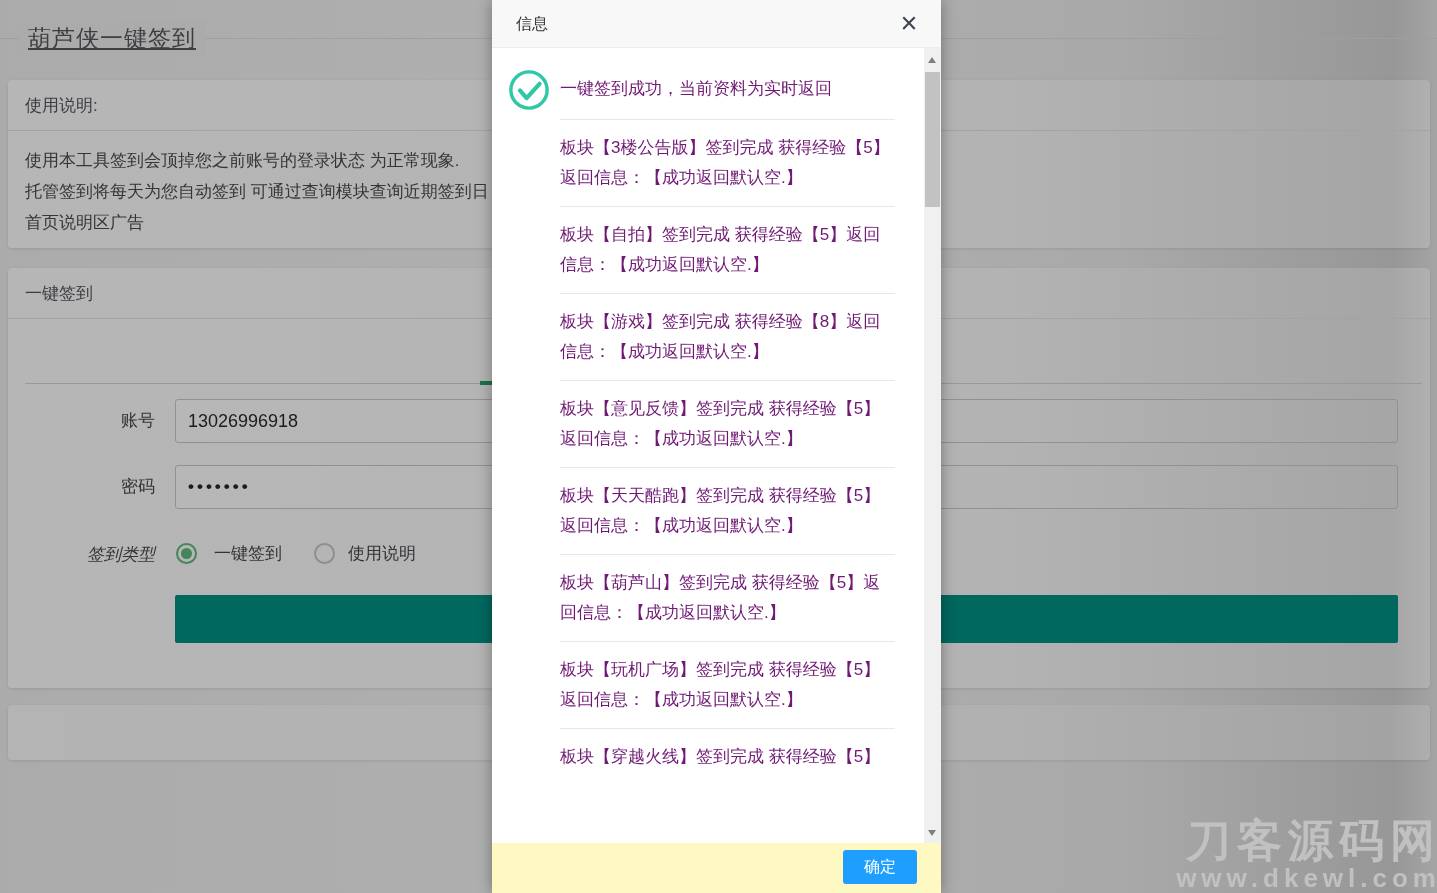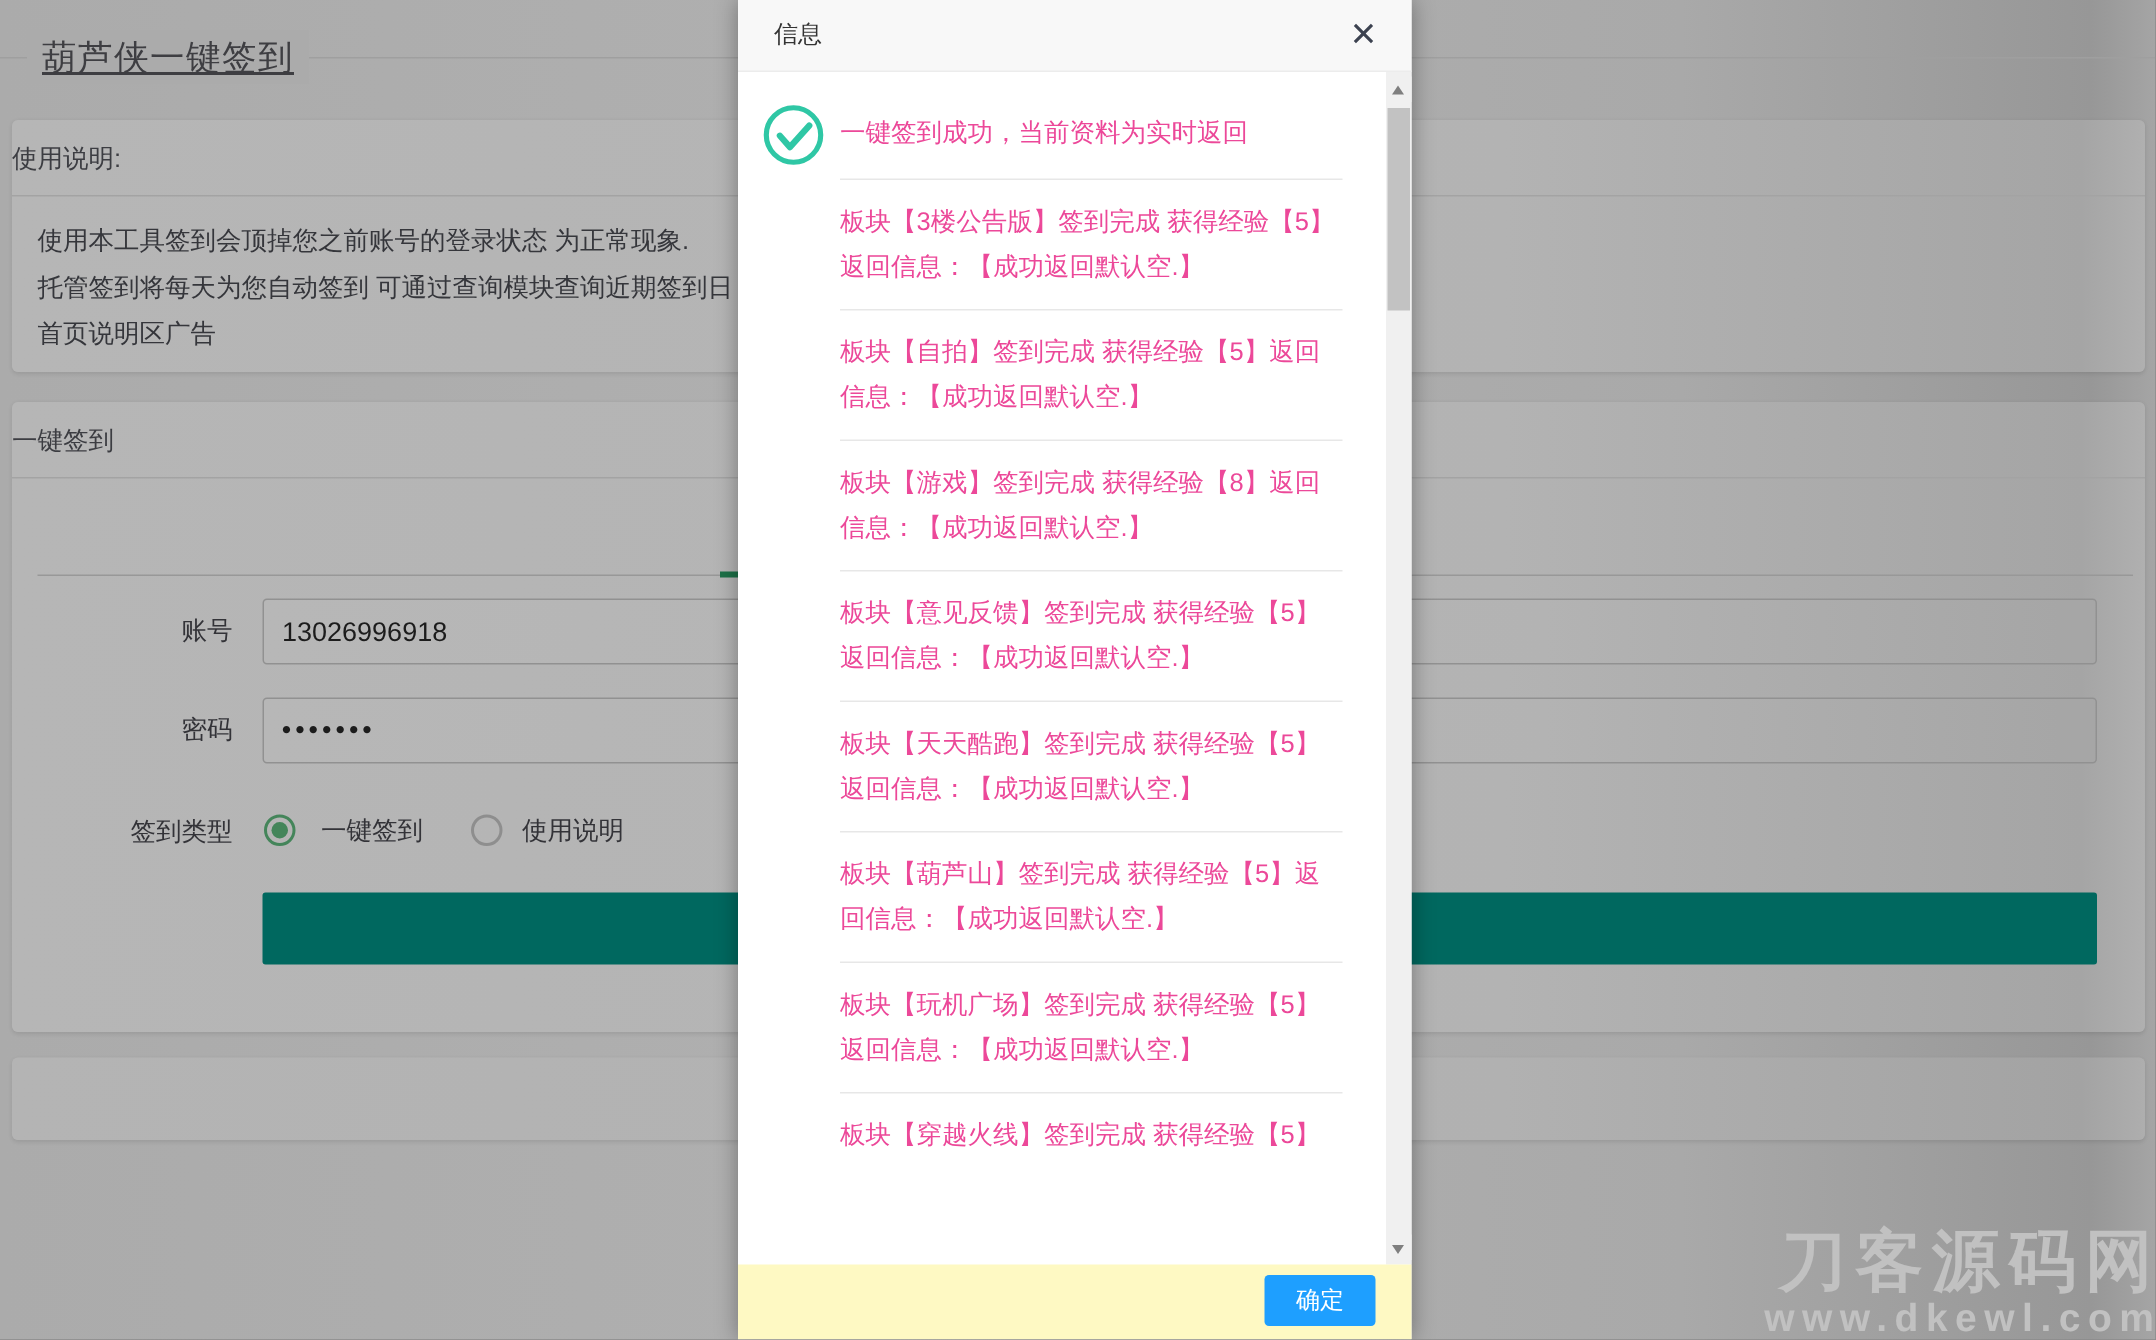--- a/index.html
+++ b/index.html
@@ -15,28 +15,28 @@
     position:absolute;left:18px;top:20px;padding:0 10px;font-size:23px;color:#3e3e42;
     background:#ababab;line-height:36px;letter-spacing:1px;text-decoration:underline;
   }
   .card{position:absolute;left:8px;width:1422px;border-radius:4px;
     background:linear-gradient(90deg,#b6b6b6 0%,#b3b3b3 70%,#a5a5a5 97%,#b0b0b0 100%);
     box-shadow:0 1px 3px rgba(0,0,0,.10);}
   .card1{top:80px;height:168px;}
   .card2{top:268px;height:420px;}
   .card3{top:705px;height:55px;background:linear-gradient(90deg,#b4b4b4,#b1b1b1 70%,#a3a3a3 97%,#aeaeae 100%);}
   .card-header{position:absolute;left:0;top:0;width:100%;height:51px;line-height:51px;
-    font-size:17px;color:#3c3d42;border-bottom:1px solid #a3a3a3;}
+    padding-left:17px;font-size:17px;color:#3c3d42;border-bottom:1px solid #a3a3a3;}
   .usage-body{position:absolute;left:25px;top:145px;width:460px;font-size:17px;color:#35363b;line-height:31px;white-space:nowrap;}
   .tab-line{position:absolute;left:25px;top:383px;width:1397px;height:0;border-top:1px solid #989898;}
   .tab-indicator{position:absolute;left:480px;top:381px;width:80px;height:4px;background:var(--tab-green);}
   .form-label{position:absolute;width:120px;text-align:right;font-size:17px;color:#333338;line-height:24px;}
   .lab-account{left:35px;top:409px;}
   .lab-password{left:35px;top:475px;}
-  .lab-type{left:35px;top:543px;}
+  .lab-type{left:35px;top:543px;font-style:italic;}
   .txt{
     position:absolute;left:175px;width:1223px;height:44px;border:1px solid #919191;border-radius:3px;
     background:linear-gradient(90deg,#b7b7b7,#b3b3b3 70%,#a6a6a6 98%);padding:0 12px;font-size:18px;color:#1c1c1c;
     font-family:"Liberation Sans",sans-serif;outline:none;
   }
   .txt-account{top:399px;}
   .txt-password{top:465px;font-size:17px;font-weight:bold;letter-spacing:3px;}
   .radio{position:absolute;top:543px;width:21px;height:21px;border-radius:50%;background:transparent;}
   .radio-sel{left:176px;border:2px solid var(--radio-green);}
   .radio-sel::after{content:"";position:absolute;left:3px;top:3px;width:11px;height:11px;border-radius:50%;background:var(--radio-green);}
@@ -52,21 +52,21 @@
   
   .modal{position:absolute;left:492px;top:0;width:449px;height:893px;background:#ffffff;z-index:100;
     box-shadow:0 0 14px rgba(0,0,0,.35);}
   .modal-header{position:absolute;left:0;top:0;width:100%;height:48px;background:#f8f8f8;border-bottom:1px solid #ececec;}
   .modal-title{position:absolute;left:24px;top:0;line-height:48px;font-size:16px;color:#333;}
   .modal-close{position:absolute;right:17px;top:6px;width:30px;height:34px;border:none;background:transparent;
     font-size:29px;line-height:34px;color:#3c4250;cursor:pointer;padding:0;font-family:"Liberation Sans",sans-serif;}
   .modal-body{position:absolute;left:0;top:48px;width:432px;height:795px;overflow:hidden;
     padding:0 29px 0 68px;background:#fff;}
   .check-badge{position:absolute;left:508px;top:69px;width:42px;height:42px;z-index:110;}
-  .msg-item{border-bottom:1px solid #e7e7e7;padding:13px 0;font-size:17px;color:#ec4899;line-height:30px;}
+  .msg-item{border-bottom:1px solid #e7e7e7;padding:13px 0;font-size:17px;color:#701a75;line-height:30px;}
   .msg-first{padding:26px 0 15px 0;}
   .msg-last{border-bottom:none;}
   
   .sb-track{position:absolute;right:0;top:48px;width:17px;height:795px;background:#f0f0f0;}
   .sb-up,.sb-down{position:absolute;left:0;width:17px;height:17px;background:#f0f0f0;cursor:pointer;}
   .sb-up{top:3px;}
   .sb-down{bottom:3px;}
   .sb-up::after{content:"";position:absolute;left:4px;top:6px;border:4.5px solid transparent;border-bottom:6px solid #7f7f7f;border-top:none;}
   .sb-down::after{content:"";position:absolute;left:4px;top:7px;border:4.5px solid transparent;border-top:6px solid #7f7f7f;border-bottom:none;}
   .sb-thumb{position:absolute;left:1px;top:24px;width:15px;height:135px;background:#c2c2c2;cursor:pointer;}

